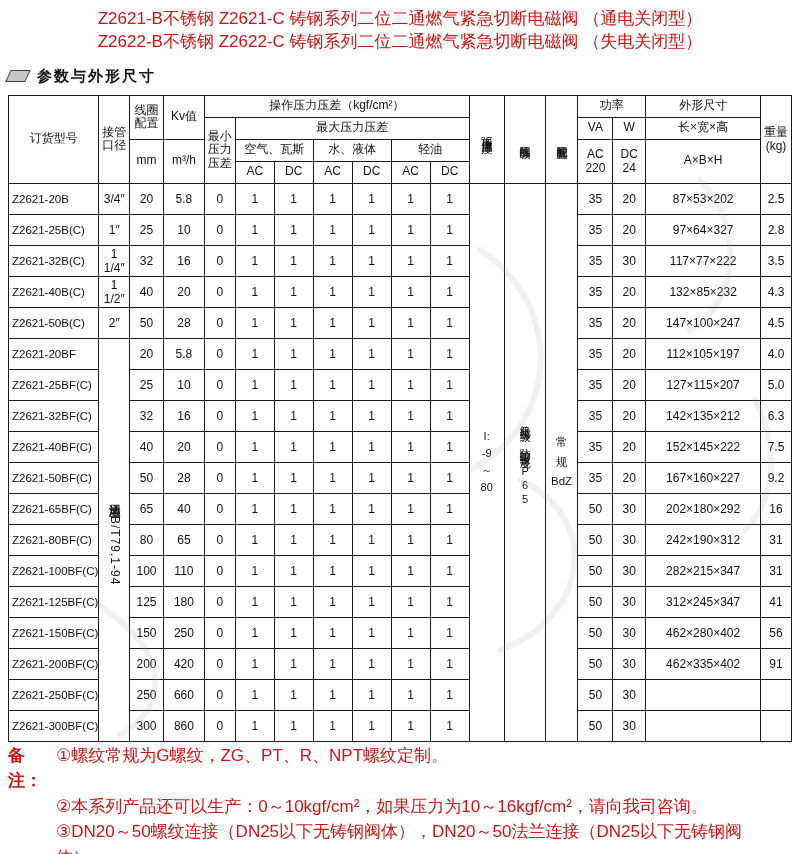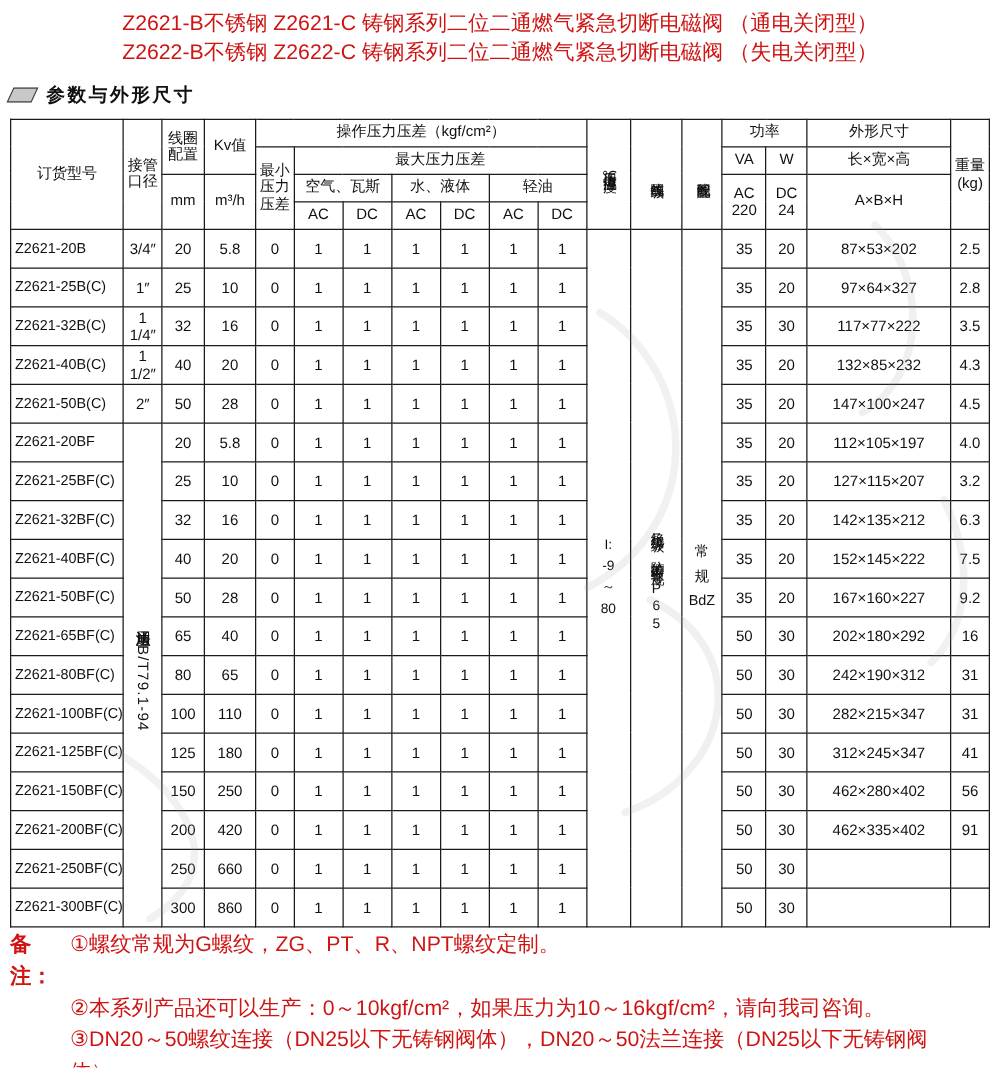--- a/index.html
+++ b/index.html
@@ -241,21 +241,21 @@
           <td data-name="min-pressure-cell">0</td>
           <td data-name="pressure-cell">1</td>
           <td data-name="pressure-cell">1</td>
           <td data-name="pressure-cell">1</td>
           <td data-name="pressure-cell">1</td>
           <td data-name="pressure-cell">1</td>
           <td data-name="pressure-cell">1</td>
           <td data-name="power-va-cell">35</td>
           <td data-name="power-w-cell">20</td>
           <td data-name="dimensions-cell">127×115×207</td>
-          <td data-name="weight-cell">3.2</td>
+          <td data-name="weight-cell">5.0</td>
         </tr>
         <tr data-name="table-row">
           <td class="model" data-name="order-model-cell">Z2621-32BF(C)</td>
           <td data-name="bore-cell">32</td>
           <td data-name="kv-cell">16</td>
           <td data-name="min-pressure-cell">0</td>
           <td data-name="pressure-cell">1</td>
           <td data-name="pressure-cell">1</td>
           <td data-name="pressure-cell">1</td>
           <td data-name="pressure-cell">1</td>

